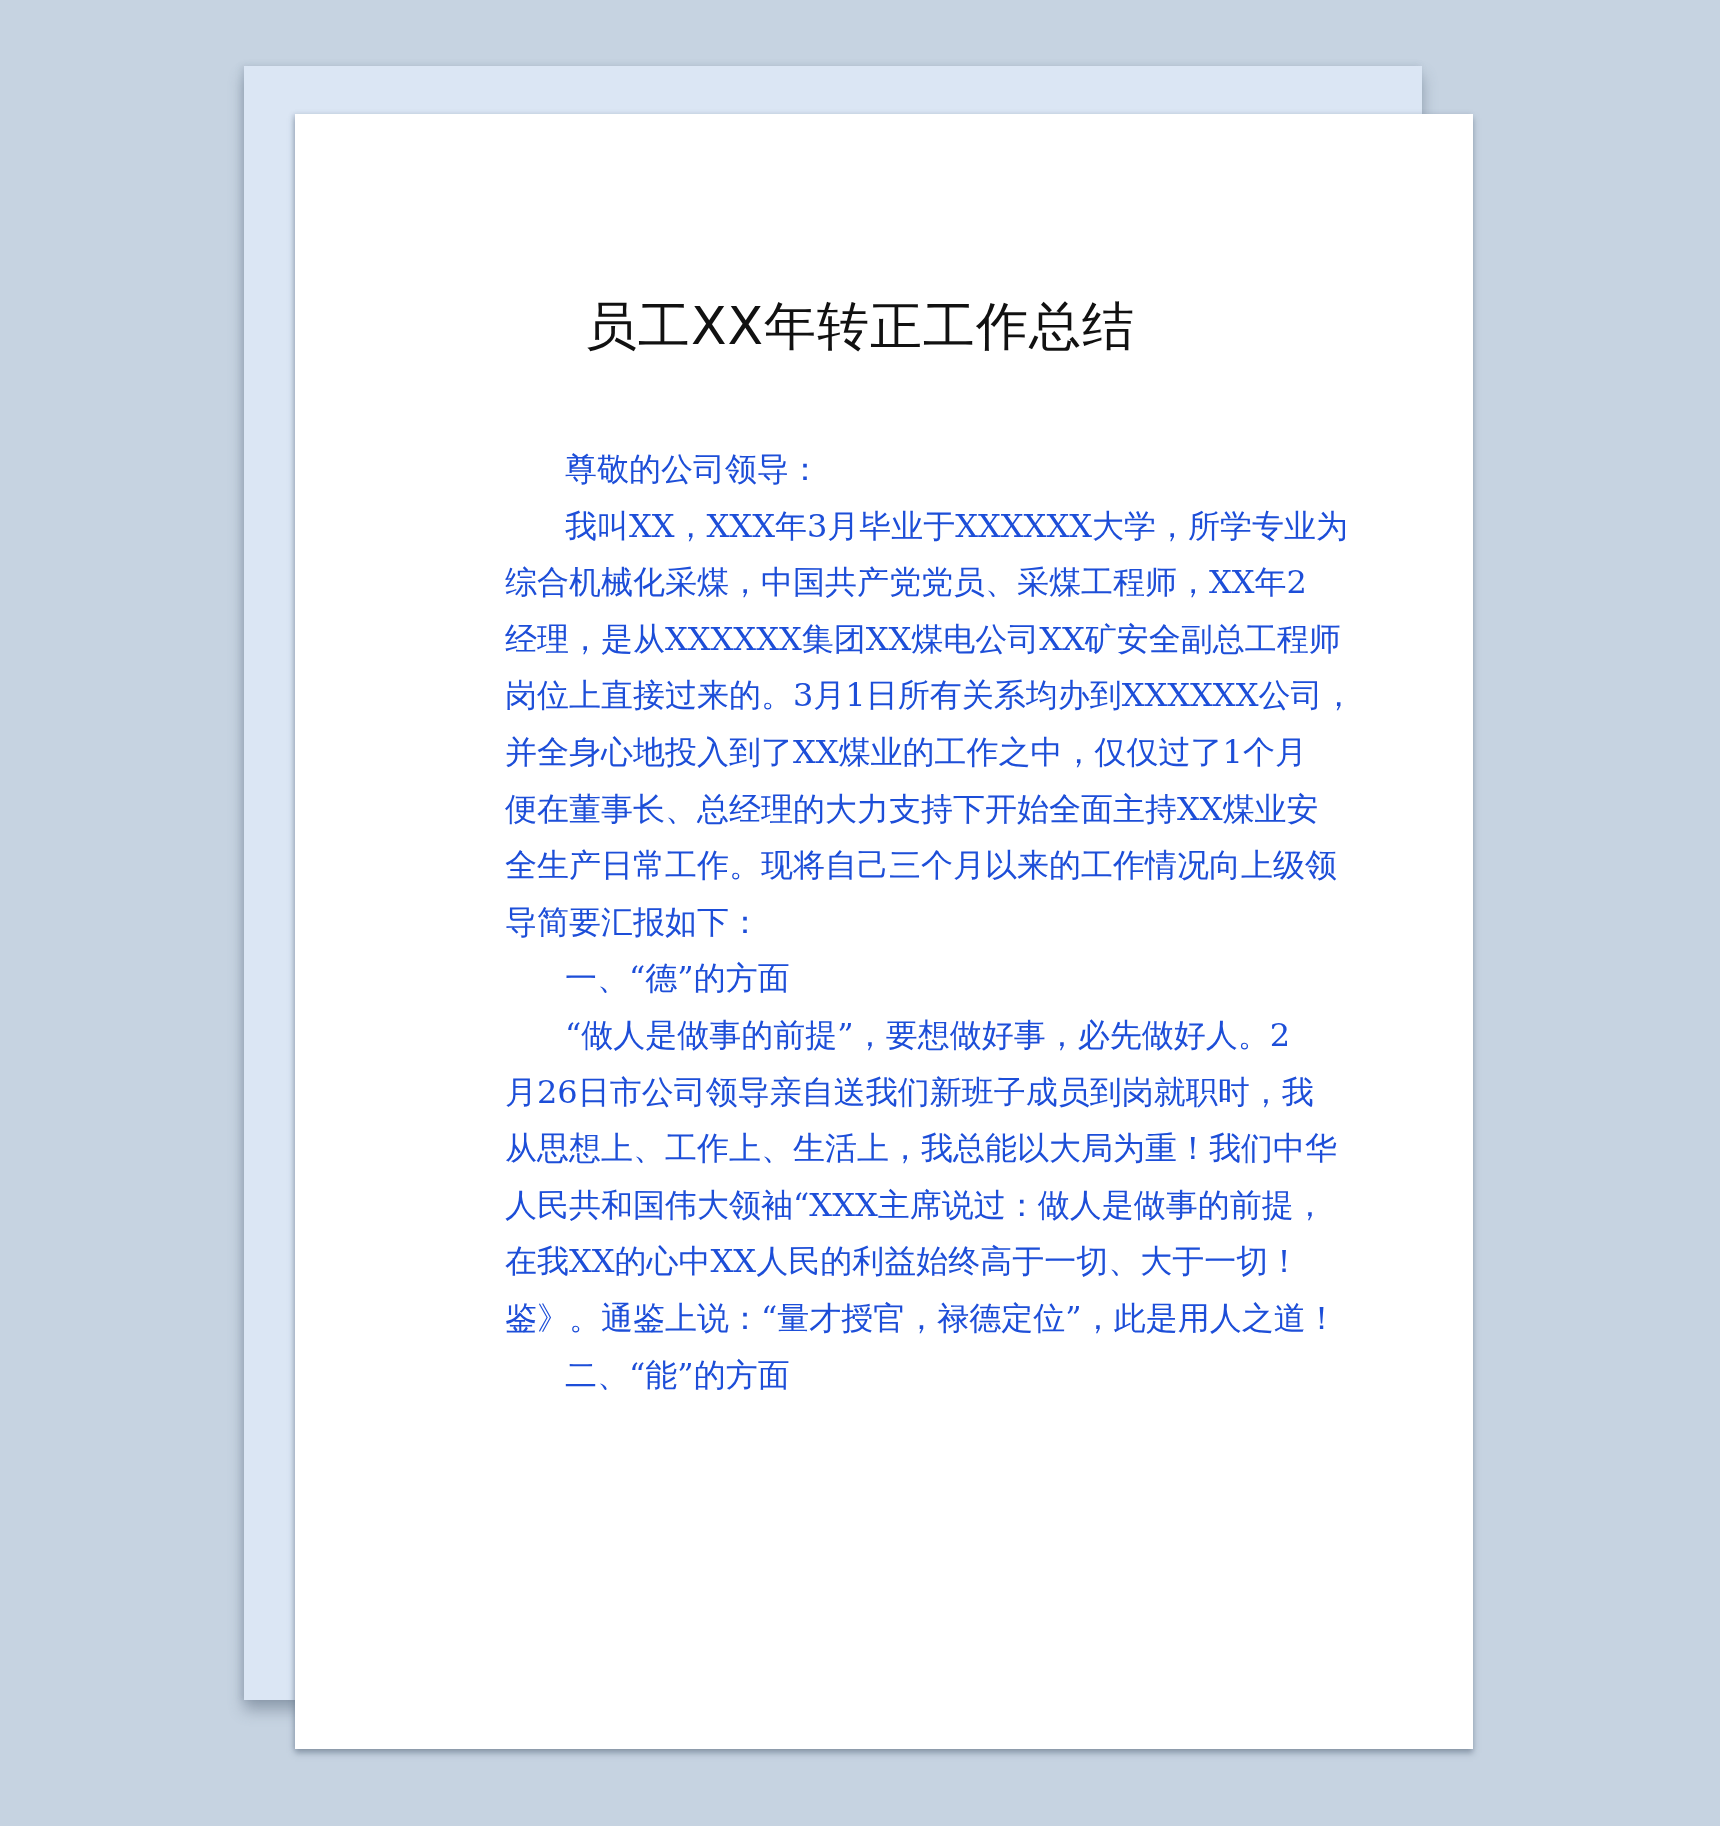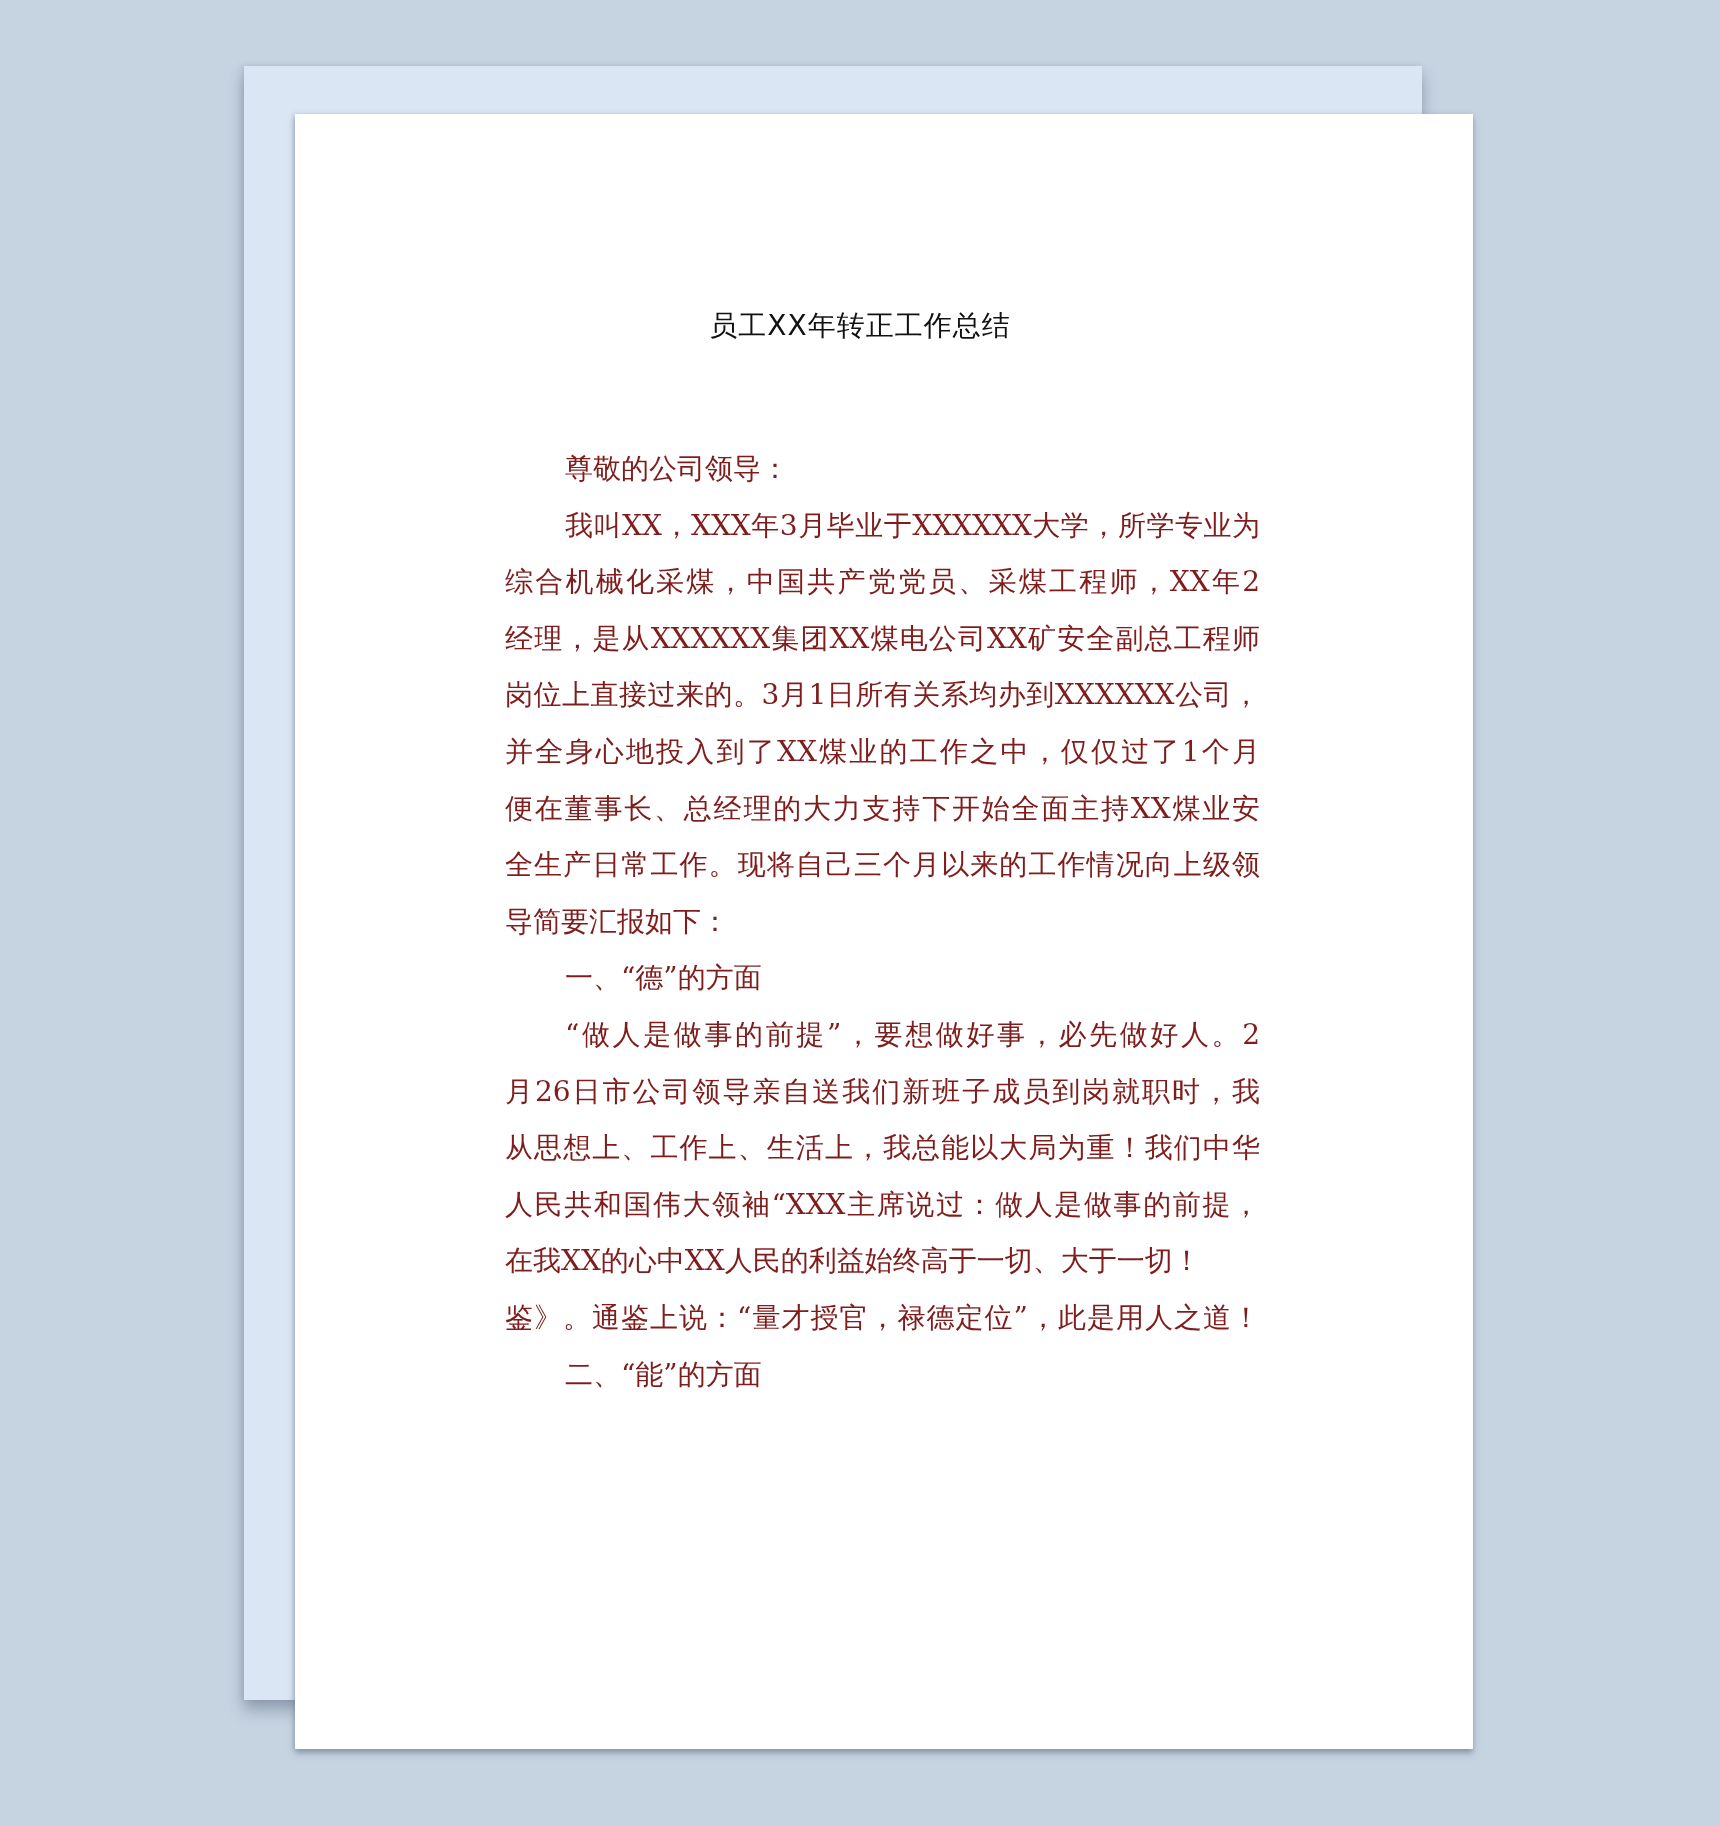--- a/index.html
+++ b/index.html
@@ -15,25 +15,25 @@
   }
   .front-page {
     position:absolute; left:295px; top:114px; width:1178px; height:1635px;
     background:#ffffff;
     box-shadow: 0 4px 6px rgba(80,95,115,0.5), -2px 0 4px rgba(140,155,175,0.3);
   }
   .title {
     position:absolute; left:0; right:0; top:304px;
     text-align:center;
     font-family:"DejaVu Sans","Liberation Sans",sans-serif;
-    font-size:28px; line-height:44px; color:#111; letter-spacing:1px;
+    font-size:52px; line-height:44px; color:#111; letter-spacing:1px;
   }
   .body-text {
     position:absolute; left:505px; top:441px; width:755px;
-    font-size:28px; line-height:56.6px; color:#7f1d1d;
+    font-size:32px; line-height:56.6px; color:#1d4ed8;
   }
   .line {
     display:block; height:56.6px; white-space:nowrap;
     text-align:justify; text-align-last:justify;
   }
   .line.last { text-align-last:left; }
   .line.indent { padding-left:60px; }
 </style>
 </head>
 <body>

